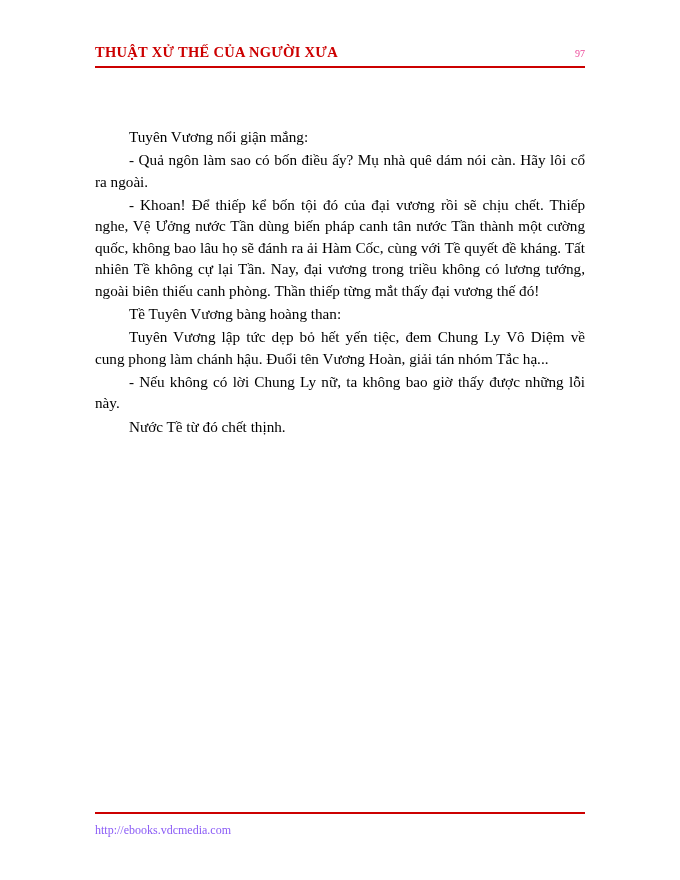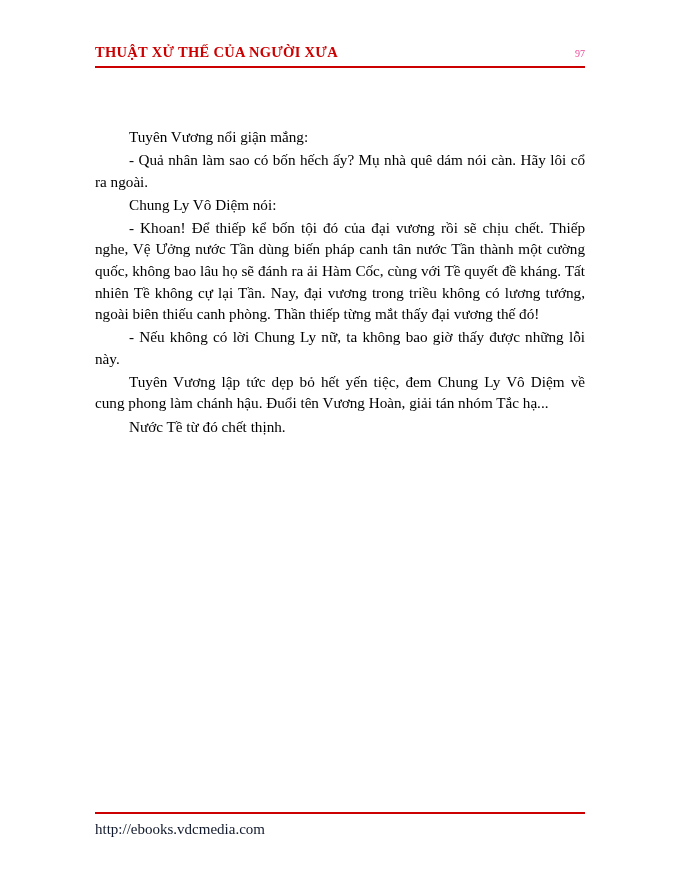--- a/index.html
+++ b/index.html
@@ -73,42 +73,42 @@
     height: 1.5px;
     background: #cc0000;
   }
   .footer {
     position: absolute;
     left: 95px;
     top: 820px;
   }
   .footer-url {
     font-family: "Liberation Serif", serif;
-    font-size: 15px;
-    color: #0f172a;
+    font-size: 12px;
+    color: #8b5cf6;
   }
 </style>
 </head>
 <body>
 
 <div class="page">
 
   <div class="header">
     <span class="header-title">THUẬT XỬ THẾ CỦA NGƯỜI XƯA</span>
     <span class="header-page">97</span>
   </div>
   <div class="header-rule"></div>
 
   <div class="content">
     <p>Tuyên Vương nổi giận mắng:</p>
-    <p>- Quả nhân làm sao có bốn hếch ấy? Mụ nhà quê dám nói càn. Hãy lôi cổ ra ngoài.</p>
-    <p>Chung Ly Vô Diệm nói:</p>
+    <p>- Quả ngôn làm sao có bốn điều ấy? Mụ nhà quê dám nói càn. Hãy lôi cổ ra ngoài.</p>
     <p>- Khoan! Để thiếp kể bốn tội đó của đại vương rồi sẽ chịu chết. Thiếp nghe, Vệ Ưởng nước Tần dùng biến pháp canh tân nước Tần thành một cường quốc, không bao lâu họ sẽ đánh ra ải Hàm Cốc, cùng với Tề quyết đề kháng. Tất nhiên Tề không cự lại Tần. Nay, đại vương trong triều không có lương tướng, ngoài biên thiếu canh phòng. Thần thiếp từng mắt thấy đại vương thế đó!</p>
+    <p>Tề Tuyên Vương bàng hoàng than:</p>
+    <p>Tuyên Vương lập tức dẹp bỏ hết yến tiệc, đem Chung Ly Vô Diệm về cung phong làm chánh hậu. Đuổi tên Vương Hoàn, giải tán nhóm Tắc hạ...</p>
     <p>- Nếu không có lời Chung Ly nữ, ta không bao giờ thấy được những lỗi này.</p>
-    <p>Tuyên Vương lập tức dẹp bỏ hết yến tiệc, đem Chung Ly Vô Diệm về cung phong làm chánh hậu. Đuổi tên Vương Hoàn, giải tán nhóm Tắc hạ...</p>
     <p>Nước Tề từ đó chết thịnh.</p>
   </div>
 
   <div class="footer-rule"></div>
   <div class="footer">
     <span class="footer-url">http://ebooks.vdcmedia.com</span>
   </div>
 
 </div>
 

